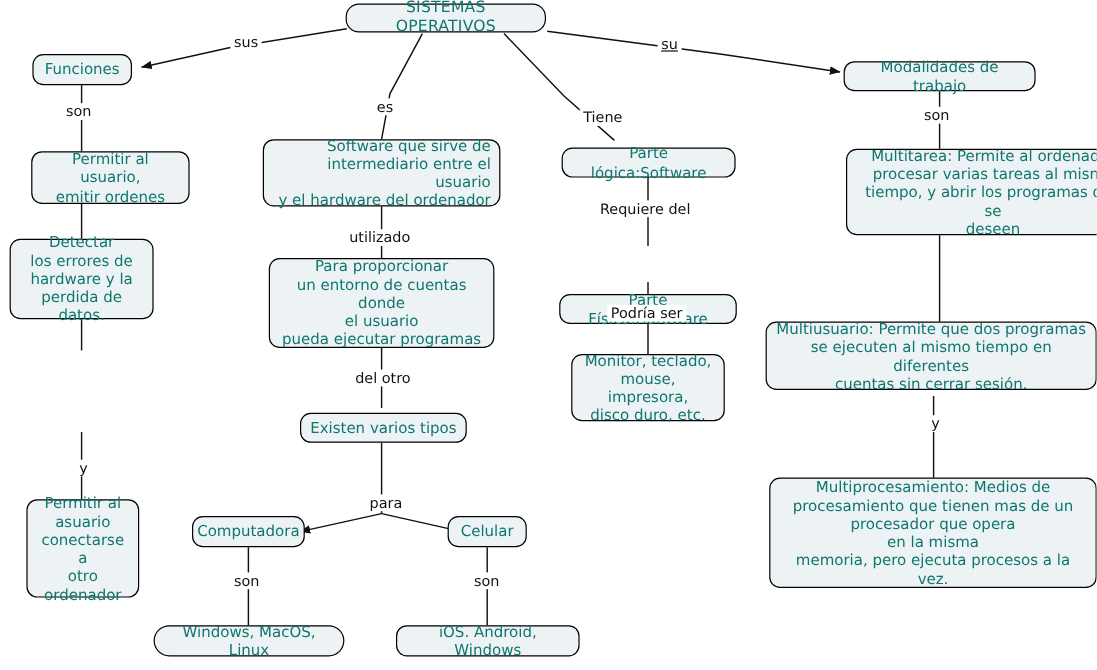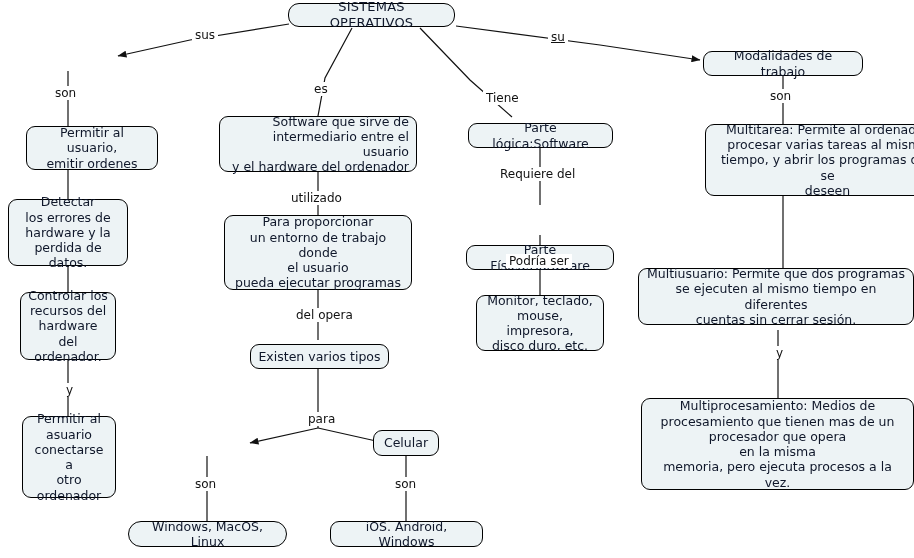--- a/index.html
+++ b/index.html
@@ -23,21 +23,21 @@
     width: 914px;
     height: 558px;
     pointer-events: none;
   }
   .node {
     position: absolute;
     box-sizing: border-box;
     background: #edf3f5;
     border: 1px solid #000000;
     border-radius: 9px;
-    color: #0f172a;
+    color: #0f766e;
     display: flex;
     align-items: center;
     justify-content: center;
     text-align: center;
     line-height: 1.22;
     font-size: 12.5px;
     padding: 2px 7px;
     white-space: pre-line;
     z-index: 2;
   }
@@ -95,44 +95,42 @@
       <path d="M 540 235 L 540 295"></path>
 
       <path d="M 783 71 L 783 124"></path>
       <path d="M 783 196 L 783 268"></path>
       <path d="M 778 330 L 778 398"></path>
     </g>
   </svg>
 
   <div class="node root" style="left:288px; top:3px; width:167px; height:24px;">SISTEMAS OPERATIVOS</div>
 
+  <div class="node" style="left:27px; top:45px; width:83px; height:26px;">Funciones</div>
   <div class="node" style="left:2px; top:126px; width:132px; height:44px;margin-left:24px;">Permitir al usuario,
 emitir ordenes</div>
   <div class="node" style="left:8px; top:199px; width:120px; height:67px;">Detectar
 los errores de
 hardware y la
 perdida de datos.</div>
-  <div class="node" style="left:20px; top:292px; width:96px; height:68px;">Controlar los
-recursos del
-hardware del
-ordenador.</div>
   <div class="node" style="left:22px; top:416px; width:94px; height:82px;">Permitir al
 asuario
 conectarse a
 otro
 ordenador</div>
 
   <div class="node" style="left:219px; top:116px; width:198px; height:56px;text-align:right;">Software que sirve de
 intermediario entre el usuario
 y el hardware del ordenador</div>
   <div class="node" style="left:224px; top:215px; width:188px; height:75px;">Para proporcionar
-un entorno de trabajo donde
+un entorno de cuentas donde
 el usuario
 pueda ejecutar programas</div>
   <div class="node" style="left:250px; top:344px; width:139px; height:25px;">Existen varios tipos</div>
+  <div class="node" style="left:160px; top:430px; width:94px; height:26px;">Computadora</div>
   <div class="node" style="left:373px; top:430px; width:66px; height:26px;">Celular</div>
   <div class="node" style="left:128px; top:521px; width:159px; height:26px;border-radius:13px;">Windows, MacOS, Linux</div>
   <div class="node" style="left:330px; top:521px; width:153px; height:26px;">iOS. Android, Windows</div>
 
   <div class="node" style="left:468px; top:123px; width:145px; height:25px;">Parte lógica:Software</div>
   <div class="node" style="left:466px; top:209px; width:148px; height:25px;margin-top:36px;">Parte Física:Hardware</div>
   <div class="node" style="left:476px; top:295px; width:128px; height:56px;">Monitor, teclado,
 mouse, impresora,
 disco duro, etc.</div>
 
@@ -152,21 +150,21 @@
 
   <div class="edge-label" style="left:192px; top:28px;">sus</div>
   <div class="edge-label" style="left:548px; top:30px;text-decoration:underline;">su</div>
   <div class="edge-label" style="left:311px; top:82px;">es</div>
   <div class="edge-label" style="left:483px; top:91px;">Tiene</div>
 
   <div class="edge-label" style="left:52px; top:86px;">son</div>
   <div class="edge-label" style="left:63px; top:383px;">y</div>
 
   <div class="edge-label" style="left:288px; top:191px;text-align:right;">utilizado</div>
-  <div class="edge-label" style="left:293px; top:308px;">del opera</div>
+  <div class="edge-label" style="left:293px; top:308px;">del otro</div>
   <div class="edge-label" style="left:305px; top:412px;">para</div>
   <div class="edge-label" style="left:192px; top:477px;">son</div>
   <div class="edge-label" style="left:392px; top:477px;">son</div>
 
   <div class="edge-label" style="left:497px; top:167px;">Requiere del</div>
   <div class="edge-label" style="left:506px; top:254px;">Podría ser</div>
 
   <div class="edge-label" style="left:767px; top:89px;">son</div>
   <div class="edge-label" style="left:773px; top:346px;">y</div>
 

